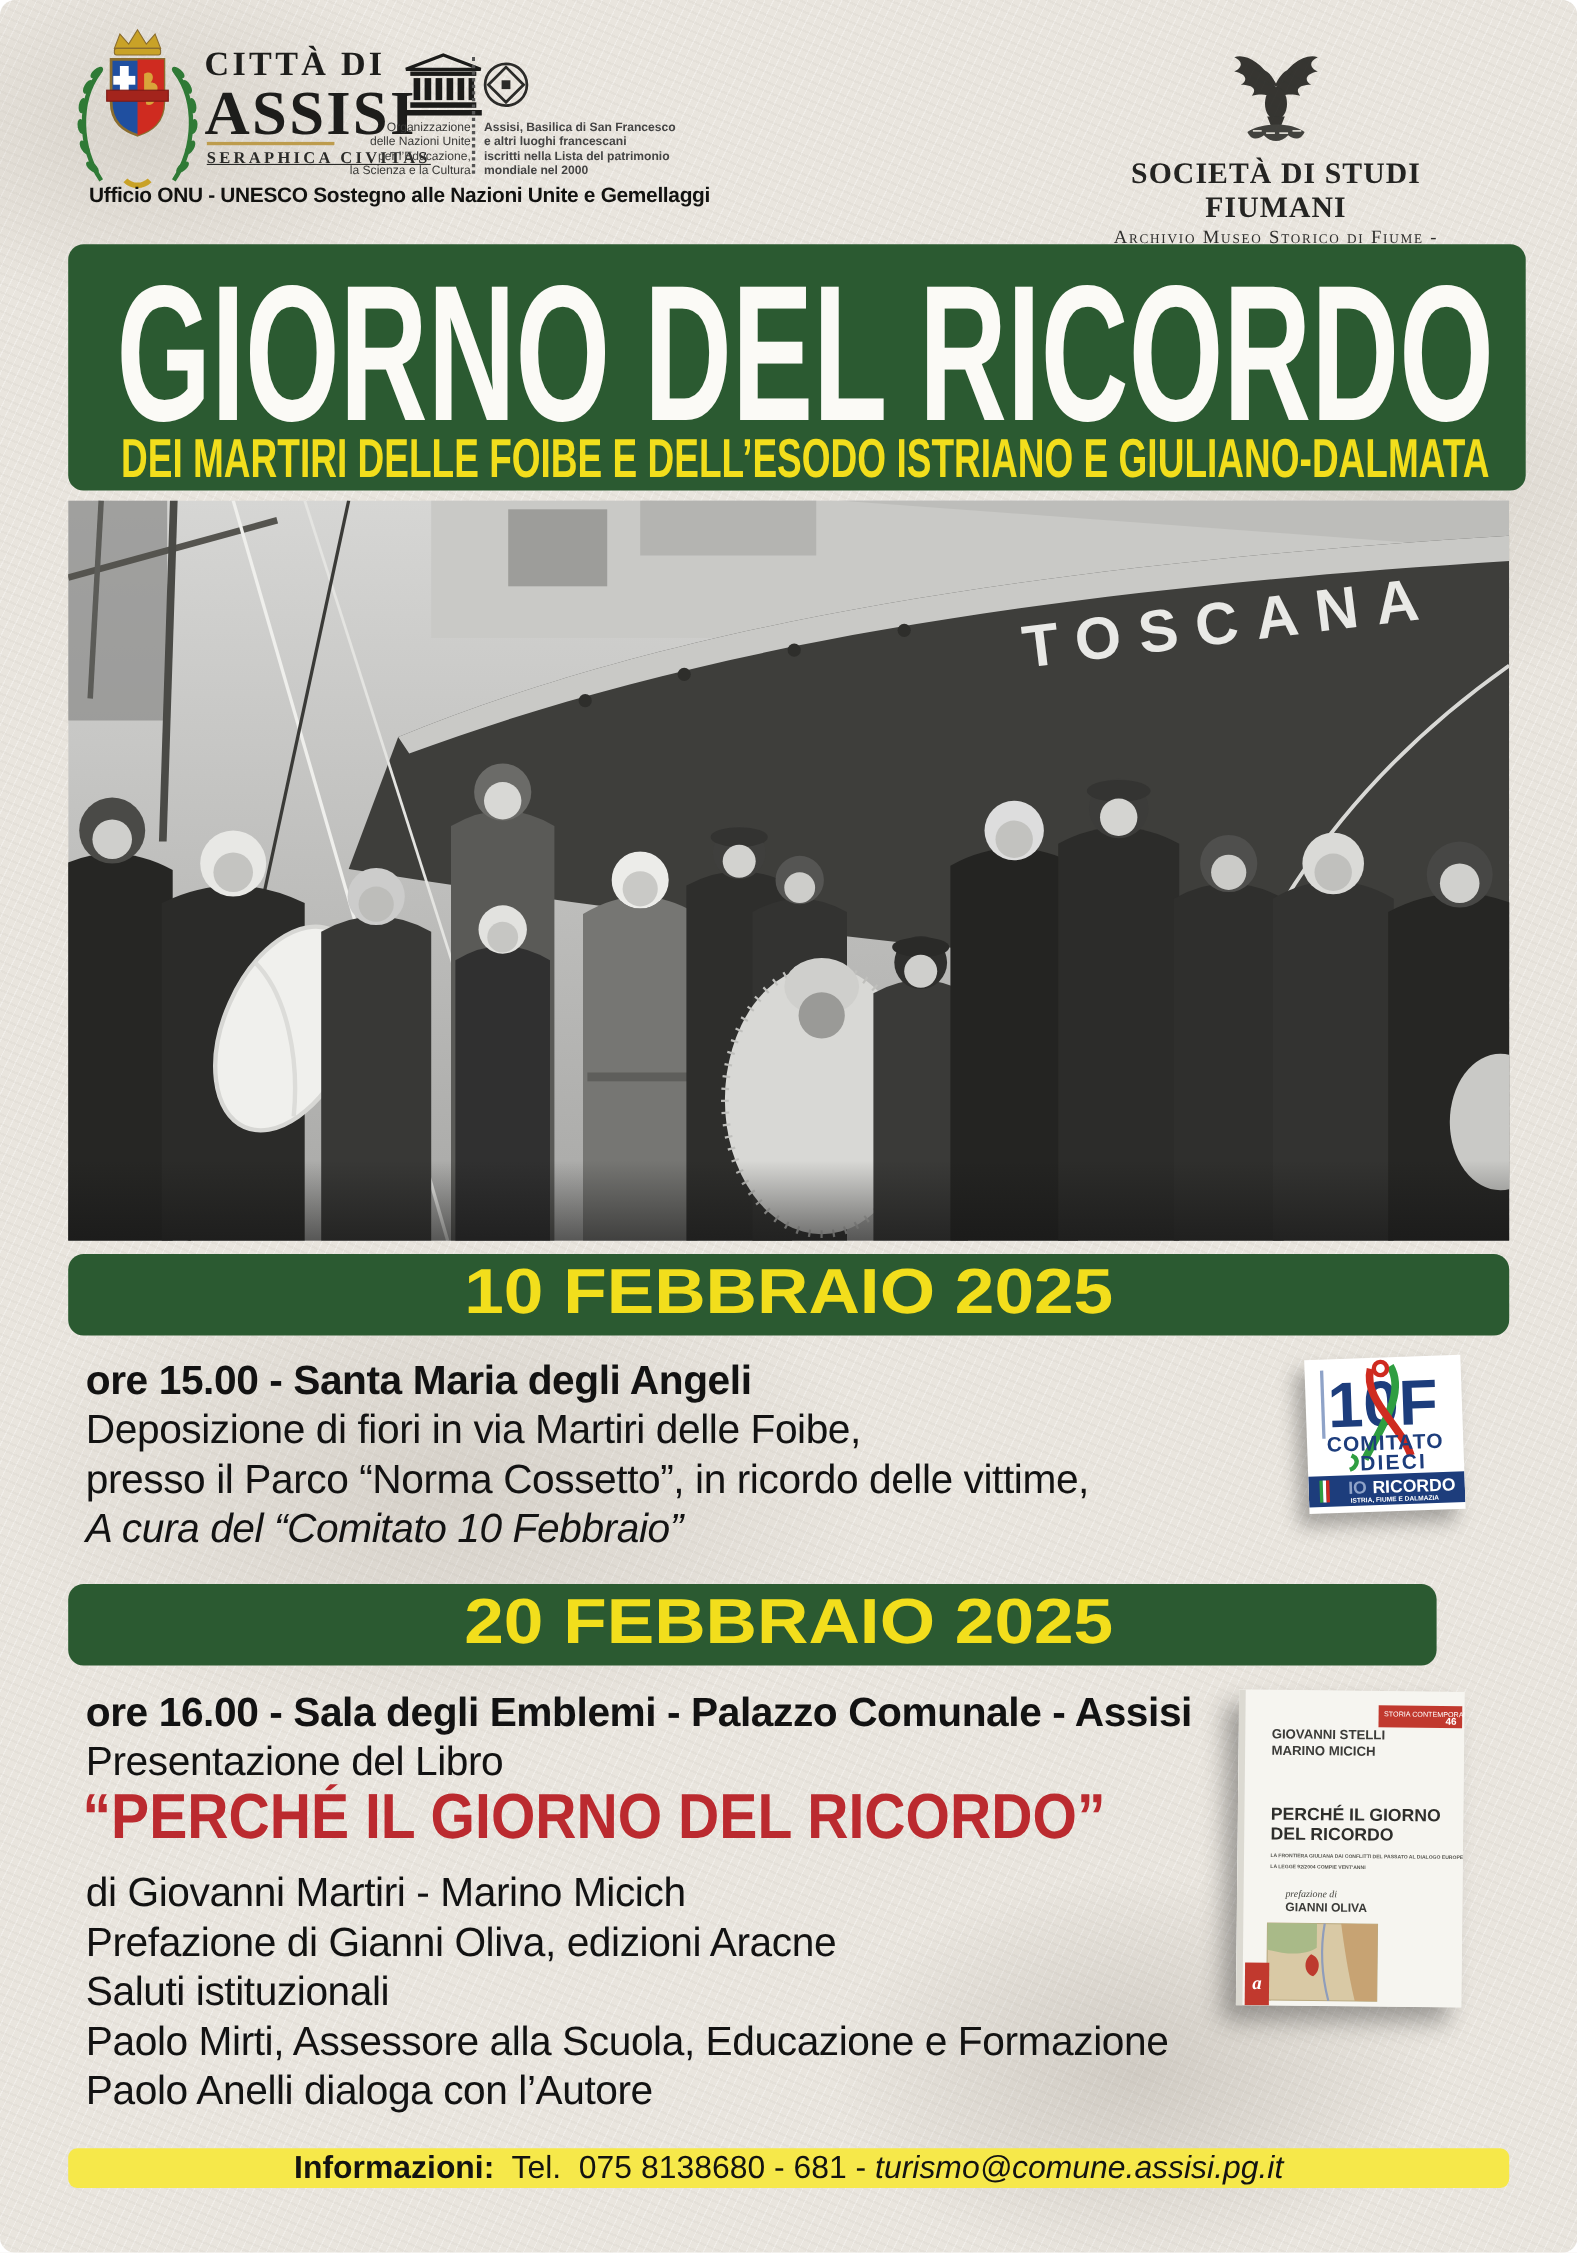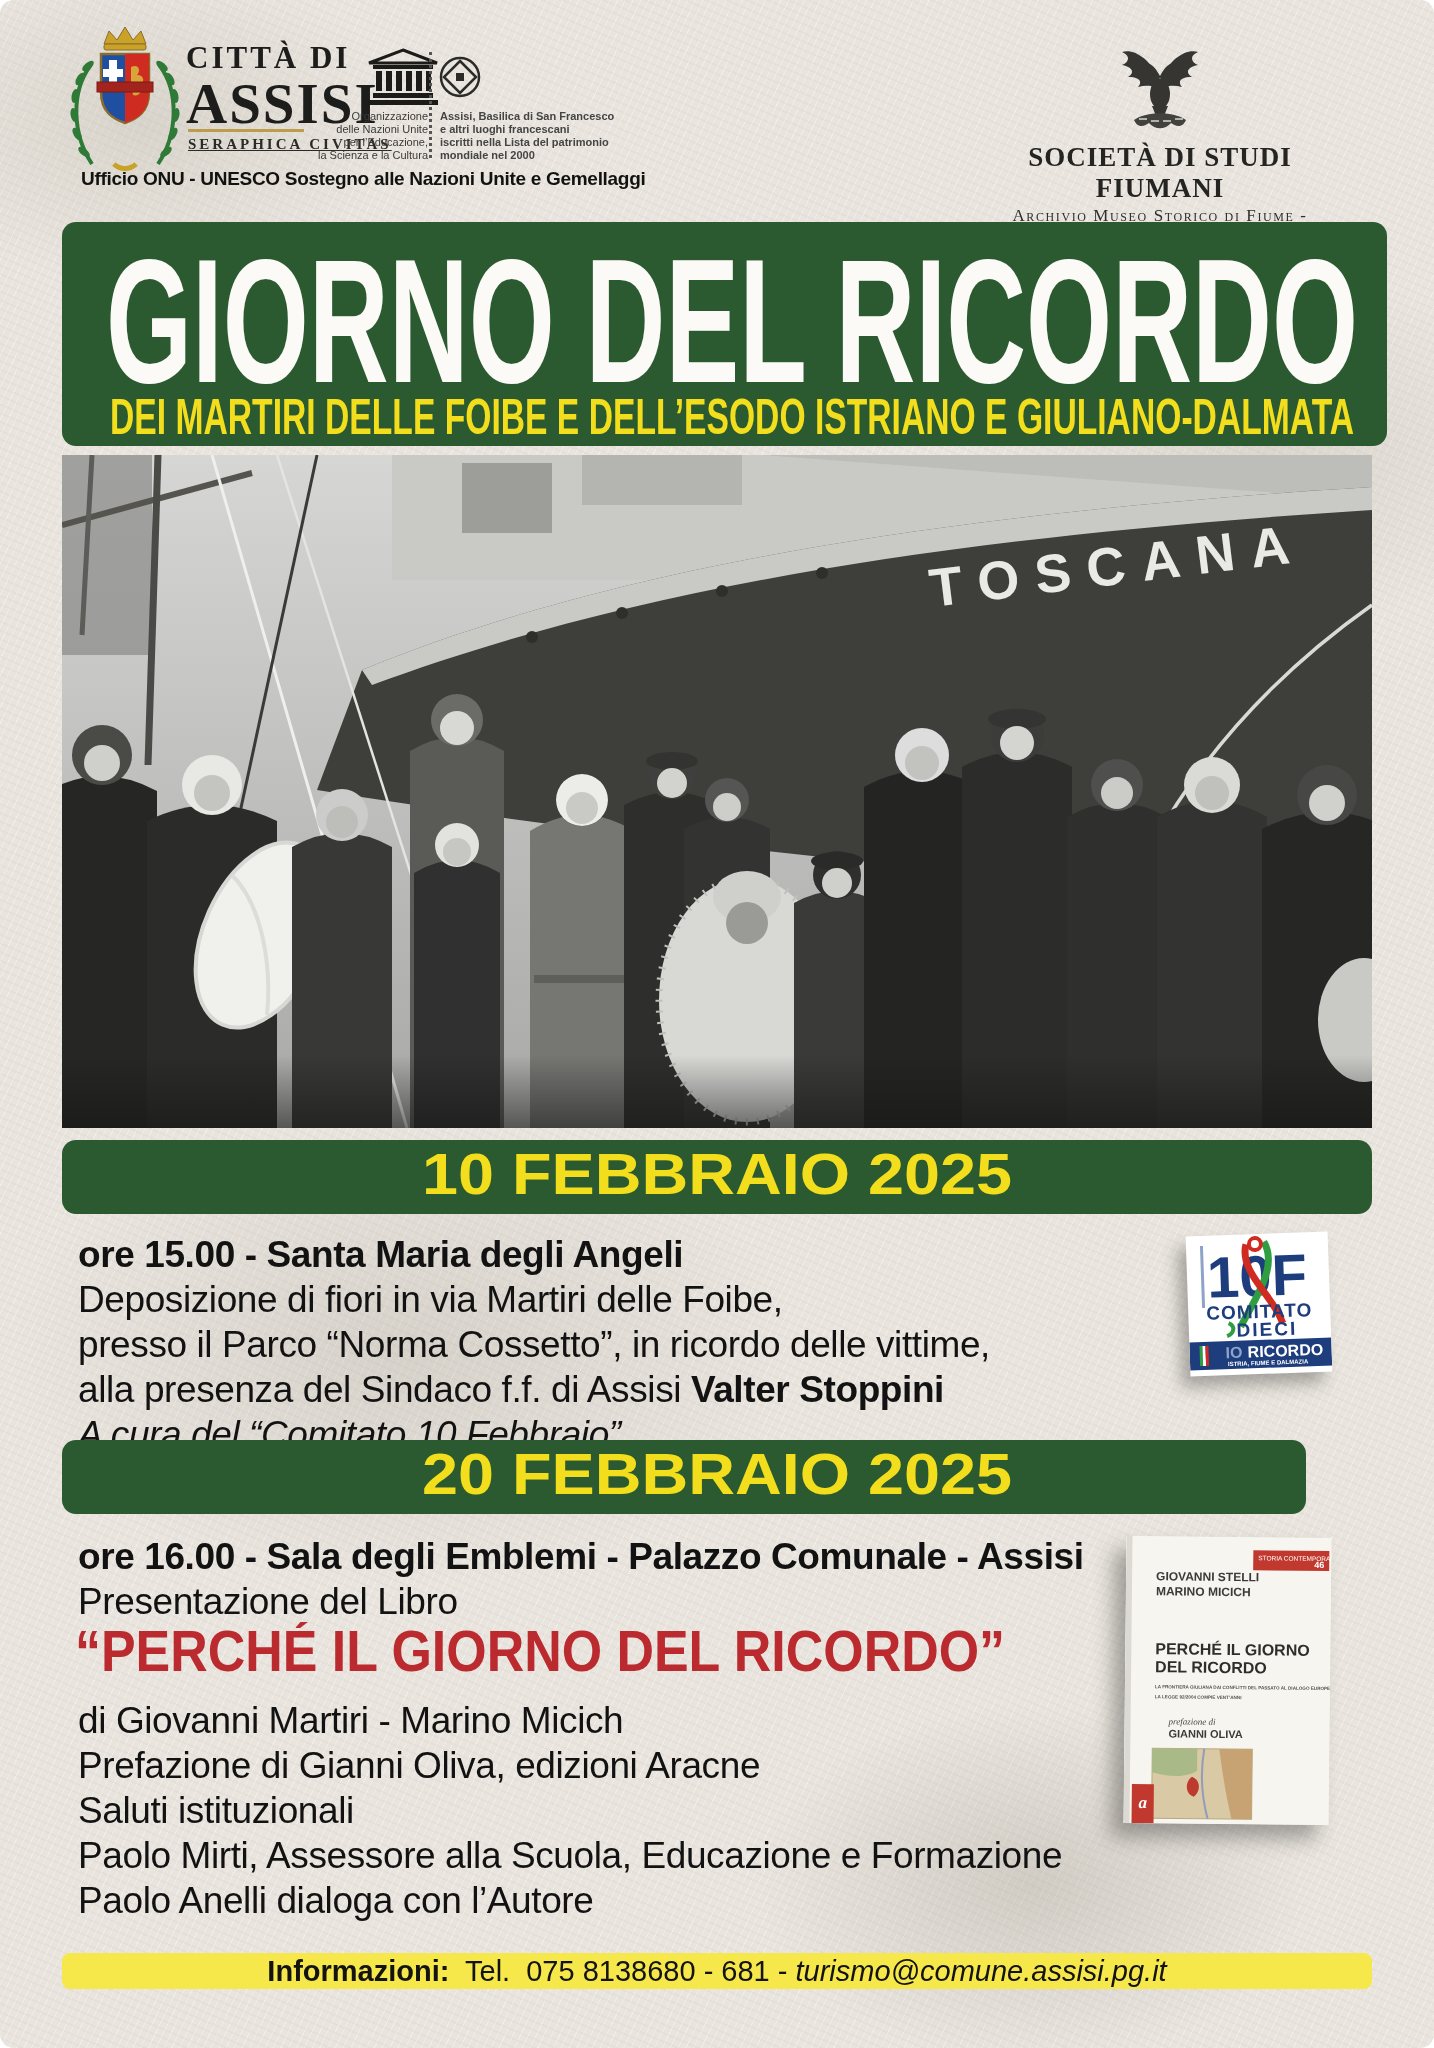--- a/index.html
+++ b/index.html
@@ -253,21 +253,20 @@
   <div class="abs green date-banner1">
     <svg width="1310" height="74" viewBox="0 0 1310 74">
       <text x="655" y="54" text-anchor="middle" textLength="590" lengthAdjust="spacingAndGlyphs" font-family="Liberation Sans, sans-serif" font-weight="bold" font-size="58" fill="#f2de1c">10 FEBBRAIO 2025</text>
     </svg>
   </div>
 
   <div class="abs block block1">
     <div class="b">ore 15.00 - Santa Maria degli Angeli</div>
     <div>Deposizione di fiori in via Martiri delle Foibe,</div>
     <div>presso il Parco “Norma Cossetto”, in ricordo delle vittime,</div>
-    <div><span>alla presenza del Sindaco f.f. di Assisi </span><span class="b">Valter Stoppini</span></div>
     <div class="i">A cura del “Comitato 10 Febbraio”</div>
   </div>
 
   <div class="abs comitato-card">
     <svg width="142" height="140" viewBox="0 0 142 140">
       <rect x="14" y="10" width="3" height="62" fill="#8fa3c8"></rect>
       <text x="20" y="62" font-family="Liberation Sans, sans-serif" font-weight="bold" font-size="58" fill="#1d3d7c">10F</text>
       <path d="M78,8 C92,34 66,66 52,92" stroke="#2f9e41" stroke-width="7" fill="none"></path>
       <path d="M60,10 C52,38 86,62 94,90" stroke="#cf2b20" stroke-width="7" fill="none"></path>
       <circle cx="69" cy="10" r="6" fill="none" stroke="#cf2b20" stroke-width="4"></circle>

